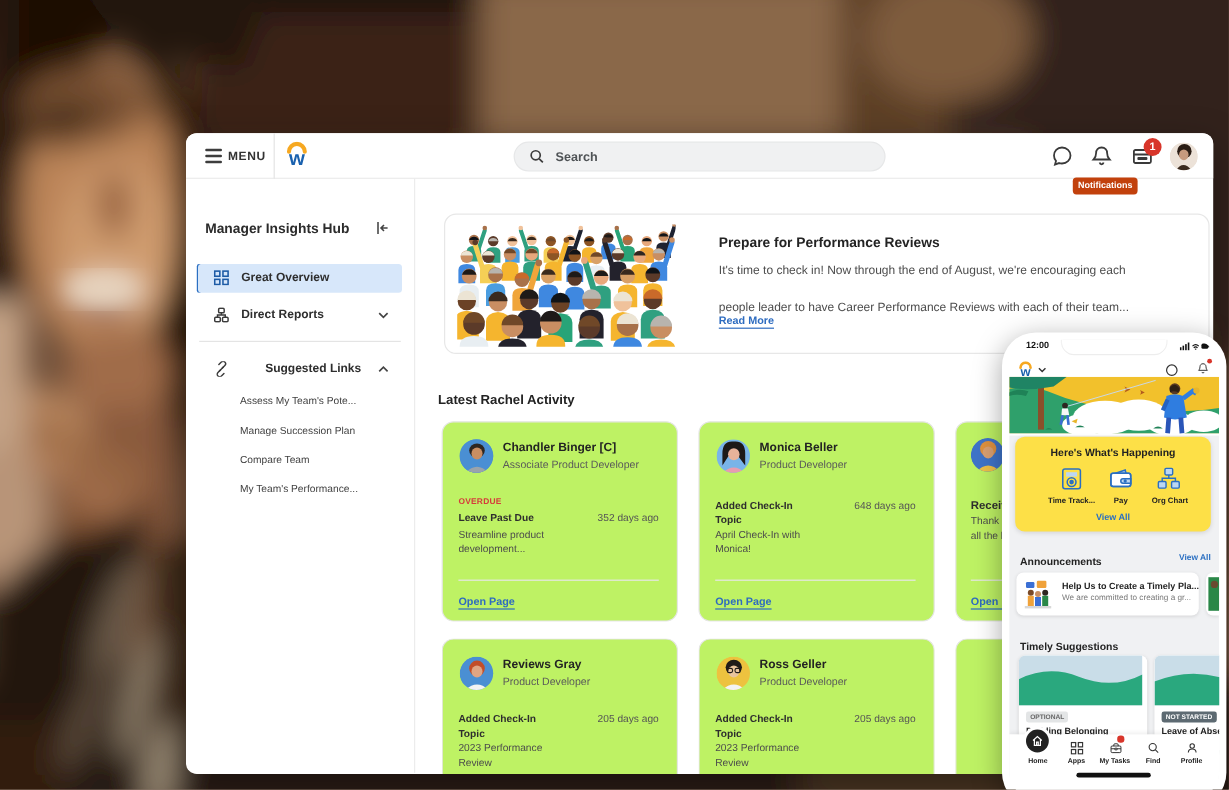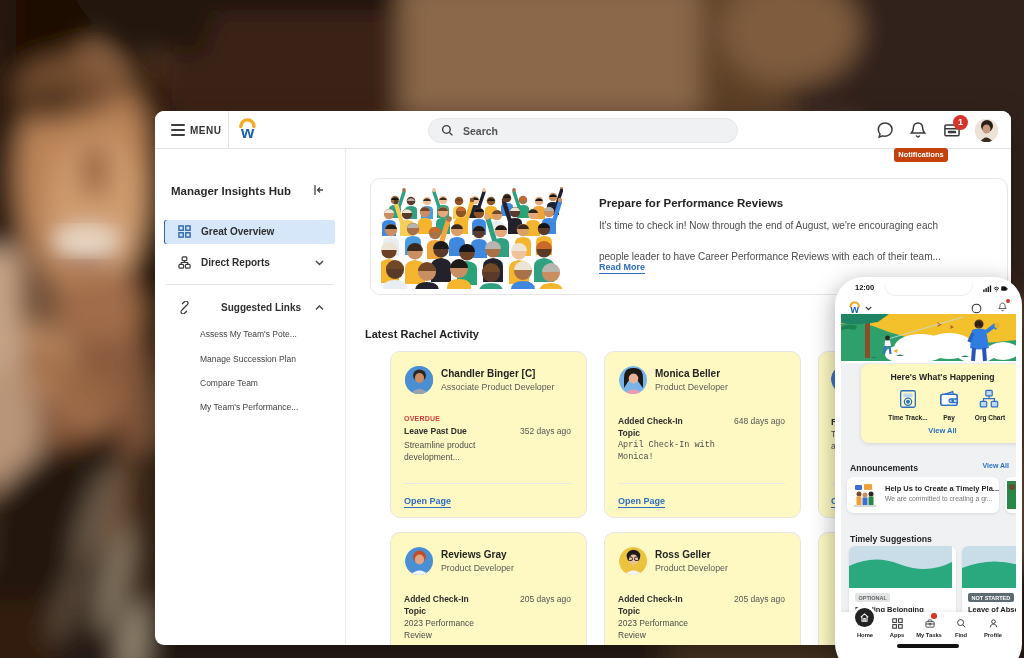--- a/index.html
+++ b/index.html
@@ -26,21 +26,21 @@
   #teamBar { position:absolute; left:9px; top:109px; width:3.5px; height:24px; background:#2a6fc2; border-radius:2px; }
   .srow { position:absolute; font-size:10px; color:#2e2e2e; }
   .slink { position:absolute; left:45px; font-size:8.5px; color:#3f3f3f; }
   #sdivider { position:absolute; left:11px; top:173px; width:168px; height:1px; background:#e4e4e4; }
   
   #banner { position:absolute; left:215px; top:67px; width:638px; height:117px; border:1px solid #e7e7e7; border-radius:10px; background:#fff; overflow:hidden; }
   #bannerTitle { position:absolute; left:444px; top:86px; font-size:11.5px; font-weight:bold; color:#232323; }
   .bodytxt { position:absolute; left:444px; font-size:10px; color:#4c4c4c; }
   #readmore { position:absolute; left:444px; top:151px; font-size:9px; font-weight:bold; color:#2e6cc0; border-bottom:1px solid #2e6cc0; padding-bottom:1px;}
   #lca { position:absolute; left:210px; top:217px; font-size:11px; font-weight:bold; color:#232323; }
-  .card { position:absolute; width:197px; background:#fef9c3; border:1px solid #e5e5e5; border-radius:10px;margin-left:22px; }
+  .card { position:absolute; width:197px; background:#bef264; border:1px solid #e5e5e5; border-radius:10px; }
   .avatar { position:absolute; left:14px; top:14px; width:28px; height:28px; border-radius:50%; overflow:hidden; }
   .cname { position:absolute; left:50px; top:16px; font-size:10px; font-weight:bold; color:#232323; }
   .crole { position:absolute; left:50px; top:30px; font-size:8.8px; color:#5a5a5a; }
   .days { position:absolute; right:15px; font-size:8.5px; color:#555; }
   .clabel { position:absolute; left:13px; font-size:8.5px; font-weight:bold; color:#2e2e2e; }
   .cbody { position:absolute; left:13px; font-size:8.5px; color:#4c4c4c; line-height:11.5px; }
   .cdiv { position:absolute; left:13px; right:15px; height:1px; background:#e7e7e7; }
   .openpage { position:absolute; left:13px; font-size:9px; font-weight:bold; color:#2e6cc0; border-bottom:1.5px solid #2e6cc0; padding-bottom:1px; }
   .overdue { position:absolute; left:13px; top:63px; font-size:7px; font-weight:bold; color:#d63b3b; letter-spacing:.2px; }
   
@@ -385,21 +385,21 @@
           <ellipse cx="14.5" cy="12.5" rx="4.8" ry="5" fill="#e8b39a"></ellipse>
           <path d="M4 29 Q14.5 18 25 29 Z" fill="#e89cb0"></path>
           <path d="M7 10 Q7 4 14.5 4 Q22 4 22 10 Q18 7 14.5 7 Q11 7 7 10 Z" fill="#1d1a18"></path>
         </svg>
     </div>
     <div class="cname">Monica Beller</div>
     <div class="crole">Product Developer</div>
     <div class="clabel" style="top:64px;">Added Check-In</div>
     <div class="clabel" style="top:76px;">Topic</div>
     <div class="days" style="top:64px;">648 days ago</div>
-    <div class="cbody" style="top:88px;font-family:Liberation Mono, monospace;">April Check-In with<br>Monica!</div>
+    <div class="cbody" style="top:88px;">April Check-In with<br>Monica!</div>
     <div class="cdiv" style="top:131px;"></div>
     <div class="openpage" style="top:144px;">Open Page</div>
   </div>
   <div class="card" style="left:641px; top:240px; height:167px;">
     <div class="avatar" style="left:12px; top:13px;">
       <svg width="29" height="29" viewBox="0 0 29 29">
           <circle cx="14.5" cy="14.5" r="14.5" fill="#3f74c9"></circle>
           <ellipse cx="14.5" cy="9" rx="6.8" ry="6.4" fill="#e0923f"></ellipse>
           <ellipse cx="14.5" cy="12" rx="4.6" ry="5" fill="#dba173"></ellipse>
           <path d="M4 29 Q14.5 17 25 29 Z" fill="#f0c048"></path>
@@ -504,21 +504,21 @@
       <path d="M134 9 q4 -5 8 1 l-1 3 q-4 -2 -7 0 z" fill="#2e2014"></path>
       <path d="M131 16 Q138 13 145 16 L148 34 Q138 37 129 34 Z" fill="#2f7de0"></path>
       <path d="M145 18 L153 12 L156 14" stroke="#2f7de0" stroke-width="4" fill="none"></path>
       <circle cx="156" cy="11.5" r="2.6" fill="#e8b52a"></circle>
       <path d="M132 19 L128 28" stroke="#2563c2" stroke-width="3.5" fill="none"></path>
       <path d="M133 34 L132 47 M143 34 L144 47" stroke="#2a55b8" stroke-width="4"></path>
     </svg>
 
     <div class="abs" style="left:0; top:80px; width:175px; height:249px; background:#f0f1f3;"></div>
 
-    <div class="abs" style="left:20px; top:81px; width:163px; height:79px; background:#fef9c3; border-radius:8px; box-shadow:0 1px 4px rgba(0,0,0,.12);">
+    <div class="abs" style="left:5px; top:81px; width:163px; height:79px; background:#fde047; border-radius:8px; box-shadow:0 1px 4px rgba(0,0,0,.12);">
       <div style="text-align:center; font-size:8.7px; font-weight:bold; color:#222; margin-top:8px;">Here's What's Happening</div>
       <svg class="abs" style="left:36px; top:24px;" width="22" height="22" viewBox="0 0 24 24" fill="none" stroke="#2a6fc2" stroke-width="1.4">
           <rect x="4" y="3" width="16" height="18" rx="2"></rect>
           <rect x="7" y="6" width="10" height="4" fill="#bcd7f2" stroke="none"></rect>
           <circle cx="12" cy="15" r="4"></circle>
           <circle cx="12" cy="15" r="1.4" fill="#2a6fc2"></circle>
         </svg>
       <svg class="abs" style="left:77px; top:24px;" width="22" height="22" viewBox="0 0 24 24" fill="none" stroke="#2a6fc2" stroke-width="1.4">
           <path d="M4 8 L16 4 L17 8" fill="#bcd7f2"></path>
           <rect x="3" y="7" width="18" height="12" rx="2" fill="#fff"></rect>

